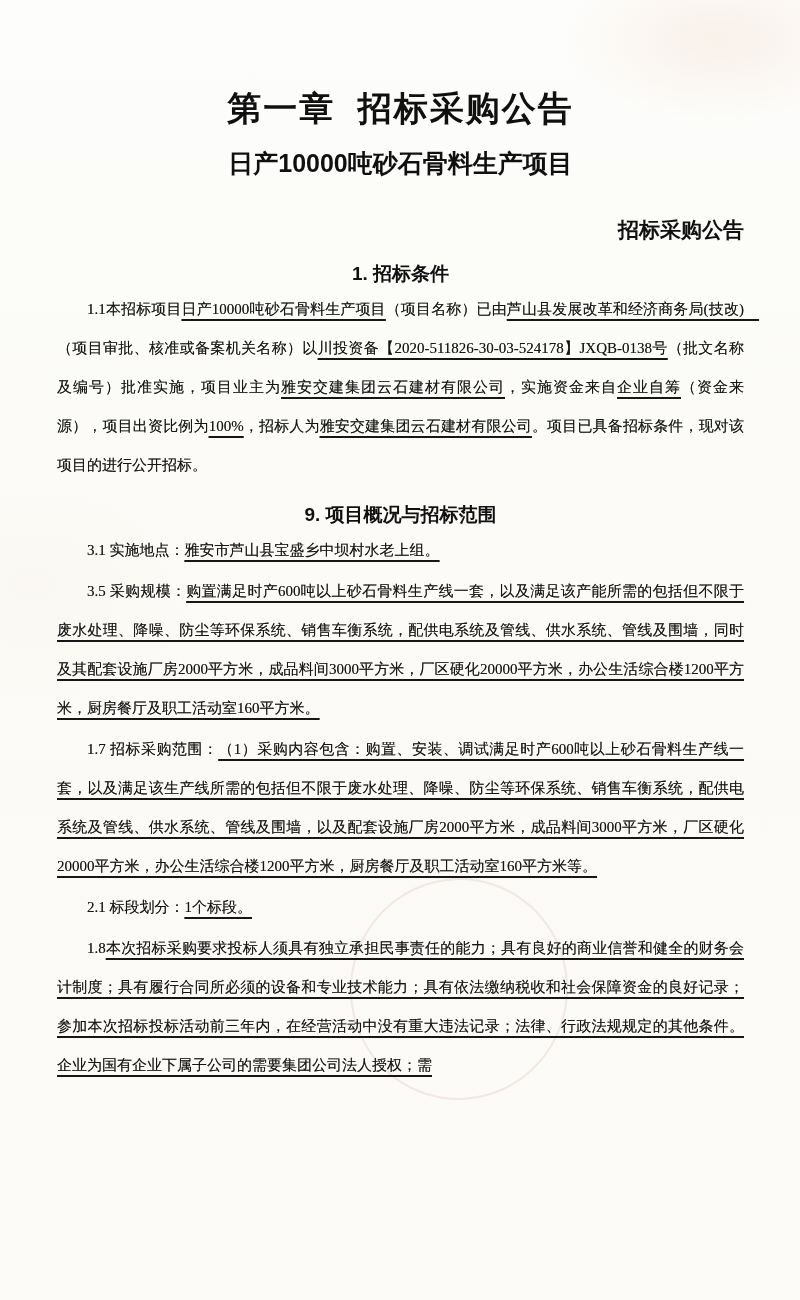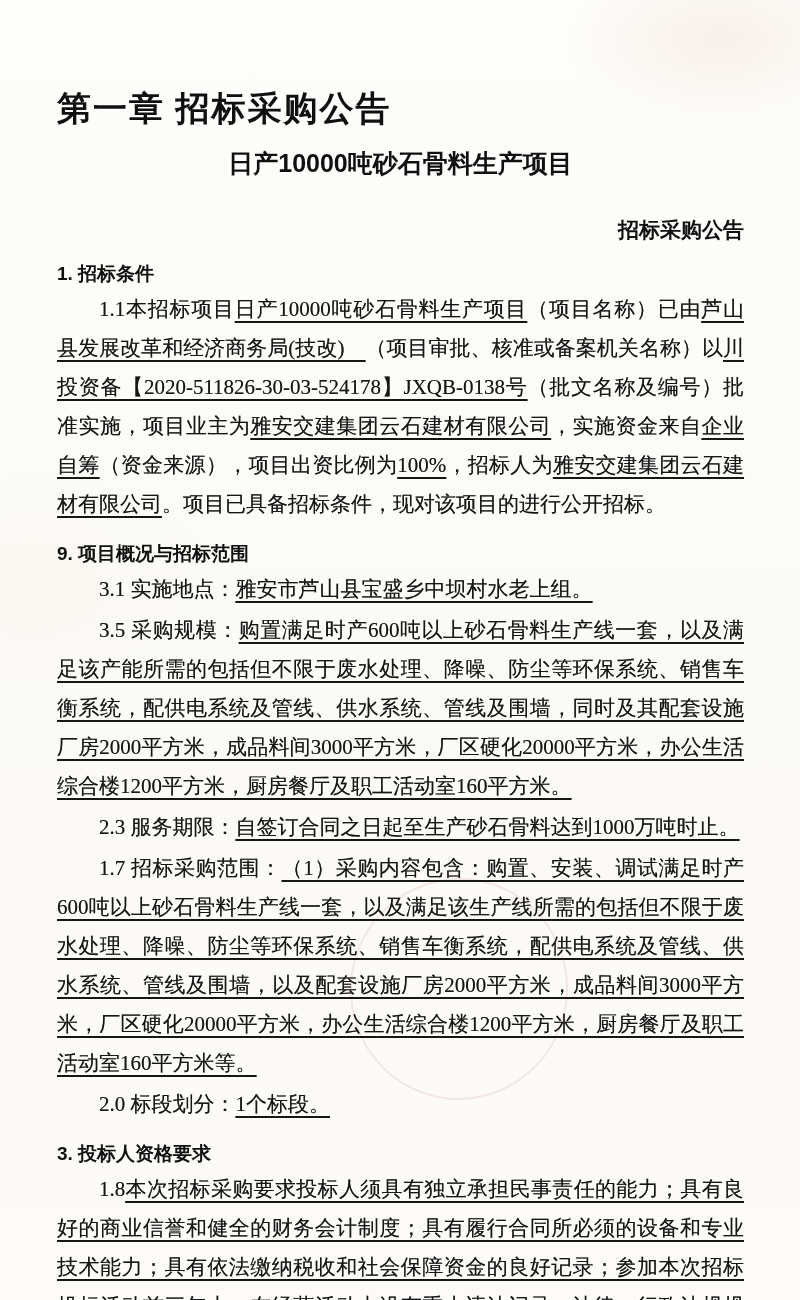--- a/index.html
+++ b/index.html
@@ -28,25 +28,25 @@
     z-index: 0;
     left: 350px;
     top: 878px;
     width: 214px;
     height: 218px;
     border: 2px solid rgba(195, 135, 135, 0.17);
     border-radius: 50%;
     transform: rotate(9deg);
   }
   h1.chapter {
-    font-family: Liberation Serif, serif;
+    font-family: Liberation Mono, monospace;
     font-size: 34px;
     font-weight: 700;
     letter-spacing: 2px;
-    text-align: left;
+    text-align: center;
     margin: 0 0 15px 0;
     color: #101010;
   }
   h2.project {
     font-family: "Liberation Sans", "DejaVu Sans", sans-serif;
     font-size: 25px;
     font-weight: 700;
     text-align: center;
     margin: 0;
     color: #101010;
@@ -58,23 +58,24 @@
     text-align: right;
     margin: 36px 0 0 0;
     color: #101010;
   }
   h4.sec {
     font-family: "Liberation Sans", "DejaVu Sans", sans-serif;
     font-size: 19px;
     font-weight: 700;
     margin: 17px 0 3px 0;
     color: #101010;
+    text-align: center;
   }
   p.para {
-    font-size: 21px;
+    font-size: 15px;
     line-height: 39px;
     font-weight: 500;
     text-align: justify;
     text-indent: 2em;
     margin: 2px 0;
     text-shadow: 0 0 0.5px rgba(10,10,10,0.55);
   }
   p.para .u {
     text-decoration: underline;
     text-underline-offset: 5px;
@@ -91,21 +92,19 @@
     <h1 class="chapter">第一章 招标采购公告</h1>
     <h2 class="project">日产10000吨砂石骨料生产项目</h2>
     <h3 class="announce">招标采购公告</h3>
 
     <h4 class="sec">1. 招标条件</h4>
     <p class="para"><span>1.1本招标项目</span><span class="u">日产10000吨砂石骨料生产项目</span><span>（项目名称）已由</span><span class="u">芦山县发展改革和经济商务局(技改)　</span><span>（项目审批、核准或备案机关名称）以</span><span class="u">川投资备【2020-511826-30-03-524178】JXQB-0138号</span><span>（批文名称及编号）批准实施，项目业主为</span><span class="u">雅安交建集团云石建材有限公司</span><span>，实施资金来自</span><span class="u">企业自筹</span><span>（资金来源），项目出资比例为</span><span class="u">100%</span><span>，招标人为</span><span class="u">雅安交建集团云石建材有限公司</span><span>。项目已具备招标条件，现对该项目的进行公开招标。</span></p>
 
     <h4 class="sec">9. 项目概况与招标范围</h4>
     <p class="para"><span>3.1 实施地点：</span><span class="u">雅安市芦山县宝盛乡中坝村水老上组。</span></p>
     <p class="para"><span>3.5 采购规模：</span><span class="u">购置满足时产600吨以上砂石骨料生产线一套，以及满足该产能所需的包括但不限于废水处理、降噪、防尘等环保系统、销售车衡系统，配供电系统及管线、供水系统、管线及围墙，同时及其配套设施厂房2000平方米，成品料间3000平方米，厂区硬化20000平方米，办公生活综合楼1200平方米，厨房餐厅及职工活动室160平方米。</span></p>
-    <p class="para"><span>2.3 服务期限：</span><span class="u">自签订合同之日起至生产砂石骨料达到1000万吨时止。</span></p>
     <p class="para"><span>1.7 招标采购范围：</span><span class="u">（1）采购内容包含：购置、安装、调试满足时产600吨以上砂石骨料生产线一套，以及满足该生产线所需的包括但不限于废水处理、降噪、防尘等环保系统、销售车衡系统，配供电系统及管线、供水系统、管线及围墙，以及配套设施厂房2000平方米，成品料间3000平方米，厂区硬化20000平方米，办公生活综合楼1200平方米，厨房餐厅及职工活动室160平方米等。</span></p>
-    <p class="para"><span>2.0 标段划分：</span><span class="u">1个标段。</span></p>
+    <p class="para"><span>2.1 标段划分：</span><span class="u">1个标段。</span></p>
 
-    <h4 class="sec">3. 投标人资格要求</h4>
     <p class="para"><span>1.8</span><span class="u">本次招标采购要求投标人须具有独立承担民事责任的能力；具有良好的商业信誉和健全的财务会计制度；具有履行合同所必须的设备和专业技术能力；具有依法缴纳税收和社会保障资金的良好记录；参加本次招标投标活动前三年内，在经营活动中没有重大违法记录；法律、行政法规规定的其他条件。企业为国有企业下属子公司的需要集团公司法人授权；需</span></p>
 
   </div>
 </div>
 
 </body></html>

